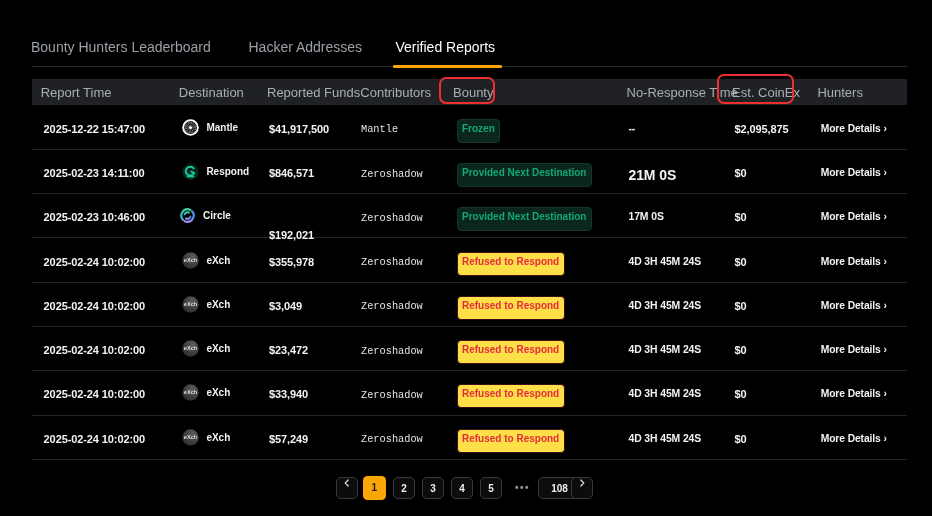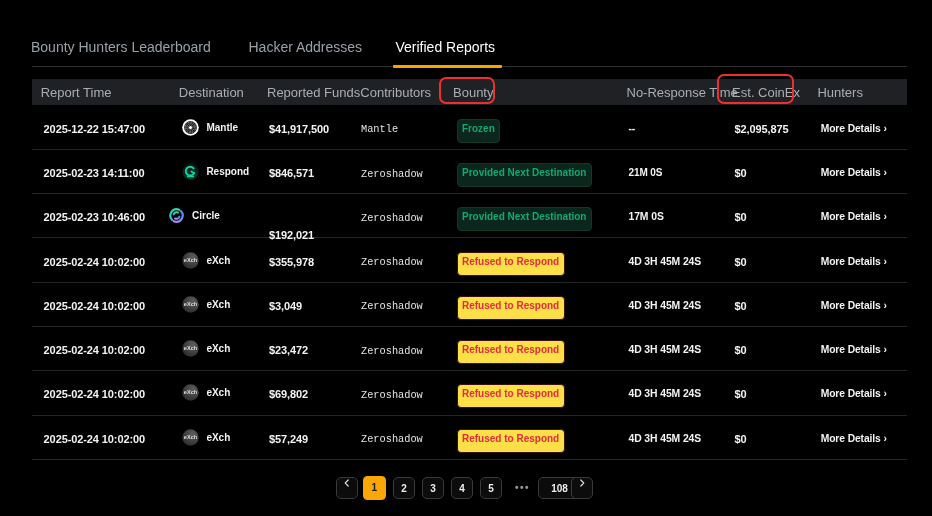--- a/index.html
+++ b/index.html
@@ -72,26 +72,26 @@
       <circle cx="8.5" cy="8.5" r="8.2" fill="url(#cxg)"></circle>
       <path d="M 11.6 5.4 A 4.4 4.4 0 1 0 12.1 10.1" fill="none" stroke="#15d29c" stroke-width="1.9" stroke-linecap="round"></path>
       <path d="M 12.1 10.3 L 9.4 8.4" stroke="#15d29c" stroke-width="1.8" stroke-linecap="round"></path>
       <path d="M 5.6 13.6 L 11.4 13.6" stroke="#15d29c" stroke-width="1.5" stroke-linecap="round"></path>
     </svg>
     <span class="dname">Respond</span>
   </div>
 <div class="a c" style="left:269px;top:167.0px">$846,571</div>
 <div class="a mono" style="left:361px;top:167.5px">Zeroshadow</div>
 <div class="a badge bg1" style="left:456.5px;top:163.0px">Provided Next Destination</div>
-<div class="a c" style="left:628.5px;top:167.0px;font-size:10px">21M 0S</div>
+<div class="a c" style="left:628.5px;top:167.0px;font-size:14px">21M 0S</div>
 <div class="a c" style="left:734.5px;top:167.0px">$0</div>
 <div class="a c" style="left:820.7px;top:167.0px;font-size:10.3px">More Details ›</div>
 <div class="a rowsep" style="left:31.5px;top:237.3px;width:875px"></div>
 <div class="a c" style="left:43.6px;top:211.2px">2025-02-23 10:46:00</div>
-<div class="a dest" style="left:168px;top:207.2px">
+<div class="a dest" style="left:179px;top:207.2px">
     <svg width="17" height="17" viewBox="0 0 17 17">
       <defs>
         <linearGradient id="cg1" x1="0%" y1="100%" x2="100%" y2="0%">
           <stop offset="0%" stop-color="#2fb8d8"></stop>
           <stop offset="100%" stop-color="#41d98d"></stop>
         </linearGradient>
         <linearGradient id="cg2" x1="0%" y1="100%" x2="100%" y2="0%">
           <stop offset="0%" stop-color="#bb8cf2"></stop>
           <stop offset="100%" stop-color="#3f8ff2"></stop>
         </linearGradient>
@@ -180,21 +180,21 @@
         <radialGradient id="exg" cx="65%" cy="30%" r="80%">
           <stop offset="0%" stop-color="#5c5c5c"></stop>
           <stop offset="100%" stop-color="#2b2b2b"></stop>
         </radialGradient>
       </defs>
       <circle cx="8.5" cy="8.5" r="8.2" fill="url(#exg)"></circle>
       <text x="8.5" y="10.4" font-family="Liberation Sans, sans-serif" font-size="5.6" font-weight="bold" fill="#dedede" text-anchor="middle">eXch</text>
     </svg>
     <span class="dname">eXch</span>
   </div>
-<div class="a c" style="left:269px;top:388.4px">$69,802</div>
+<div class="a c" style="left:269px;top:388.4px">$33,940</div>
 <div class="a mono" style="left:361px;top:388.9px">Zeroshadow</div>
 <div class="a badge bg2" style="left:456.5px;top:384.4px">Refused to Respond</div>
 <div class="a c" style="left:628.5px;top:388.4px;font-size:10.4px">4D 3H 45M 24S</div>
 <div class="a c" style="left:734.5px;top:388.4px">$0</div>
 <div class="a c" style="left:820.7px;top:388.4px;font-size:10.3px">More Details ›</div>
 <div class="a rowsep" style="left:31.5px;top:458.8px;width:875px"></div>
 <div class="a c" style="left:43.6px;top:432.7px">2025-02-24 10:02:00</div>
 <div class="a dest" style="left:182.4px;top:428.7px">
     <svg width="17" height="17" viewBox="0 0 17 17">
       <defs>

